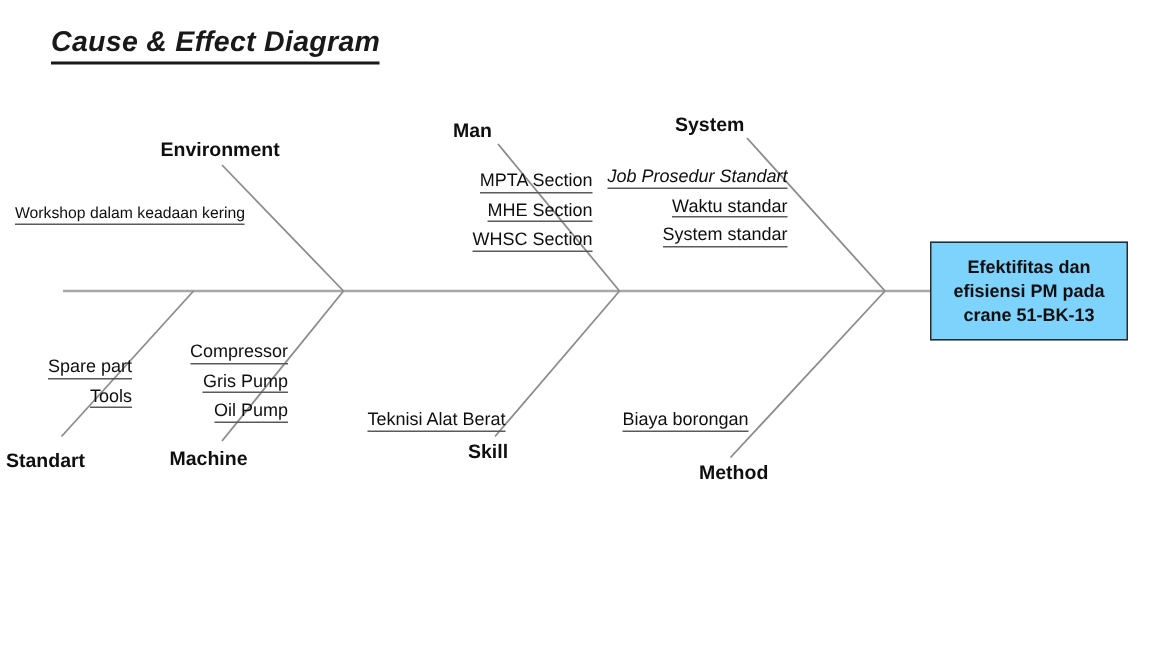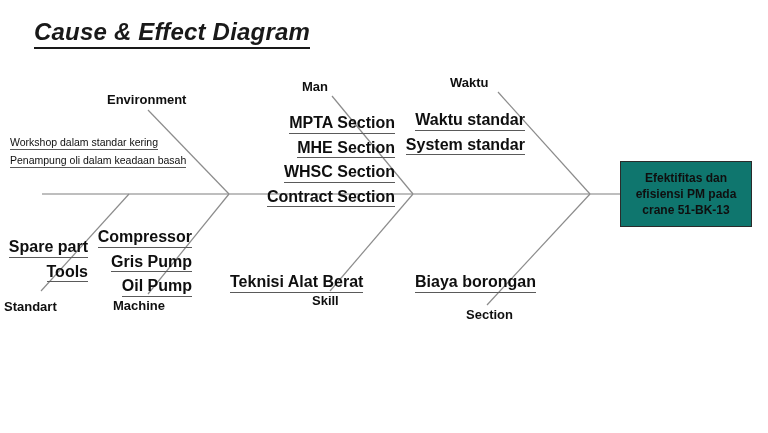--- a/index.html
+++ b/index.html
@@ -18,21 +18,21 @@
     position: absolute;
     top: 0; left: 0;
     width: 768px;
     height: 433px;
   }
   .diagram-title {
     position: absolute;
     left: 34px;
     top: 18px;
     font-family: "Liberation Sans", sans-serif;
-    font-size: 24px;
+    font-size: 19px;
     font-weight: bold;
     font-style: italic;
     color: #191919;
     letter-spacing: 0.2px;
     border-bottom: 2px solid #191919;
     padding-bottom: 1px;
     line-height: 1.15;
     white-space: nowrap;
   }
   
@@ -42,22 +42,22 @@
     font-size: 13px;
     font-weight: bold;
     color: #0f0f0f;
     white-space: nowrap;
     text-align: center;
   }
   
   .cause-label {
     position: absolute;
     font-family: "Liberation Sans", sans-serif;
-    font-size: 16px;
-    font-weight: bold;
+    font-size: 12px;
+    font-weight: normal;
     color: #0f0f0f;
     white-space: nowrap;
     border-bottom: 1.5px solid #5a5a5a;
     padding-bottom: 0px;
     line-height: 1.22;
   }
   .cause-label.small {
     font-size: 10.5px;
     font-weight: normal;
     border-bottom: 1px solid #5a5a5a;
@@ -82,21 +82,21 @@
     margin-left: 0;
   }
   
   .effect-box {
     position: absolute;
     left: 620px;
     top: 161px;
     width: 132px;
     height: 66px;
     border: 1.6px solid #2b2b2b;
-    background: #0f766e;
+    background: #7dd3fc;
     box-sizing: border-box;
     display: flex;
     align-items: center;
     justify-content: center;
     text-align: center;
     font-family: "Liberation Sans", sans-serif;
     font-size: 12px;
     font-weight: bold;
     color: #0f0f0f;
     line-height: 1.35;
@@ -119,59 +119,58 @@
   <line x1="330" y1="291" x2="413" y2="194" stroke="#8c8c8c" stroke-width="1.2"></line>
   <line x1="487" y1="305" x2="590" y2="194" stroke="#8c8c8c" stroke-width="1.2"></line>
 </svg>
 
 <div class="diagram-title">Cause &amp; Effect Diagram</div>
 
 <div class="cat-label" style="left:107px; top:92px;">Environment</div>
 
 <div class="cat-label" style="left:302px; top:79px;">Man</div>
 
-<div class="cat-label" style="left:450px; top:75px;">Waktu</div>
+<div class="cat-label" style="left:450px; top:75px;">System</div>
 
 <div class="cat-label" style="left:4px; top:299px;">Standart</div>
 
 <div class="cat-label" style="left:113px; top:298px;">Machine</div>
 
 <div class="cat-label" style="left:312px; top:293px;">Skill</div>
 
-<div class="cat-label" style="left:466px; top:307px;">Section</div>
+<div class="cat-label" style="left:466px; top:307px;">Method</div>
 
 <div class="cause-group align-left" style="left:10px; top:136px; width:190px;">
-  <div class="cause-label small">Workshop dalam standar kering</div>
-  <div class="cause-label small">Penampung oli dalam keadaan basah</div>
+  <div class="cause-label small">Workshop dalam keadaan kering</div>
 </div>
 
 <div class="cause-group align-right" style="left:238px; top:113px; width:157px;">
   <div class="cause-label">MPTA Section</div>
   <div class="cause-label">MHE Section</div>
   <div class="cause-label">WHSC Section</div>
-  <div class="cause-label">Contract Section</div>
 </div>
 
 <div class="cause-group align-right" style="left:366px; top:110px; width:159px;">
+  <div class="cause-label italic">Job Prosedur Standart</div>
   <div class="cause-label">Waktu standar</div>
   <div class="cause-label">System standar</div>
 </div>
 
 <div class="cause-group align-right" style="left:2px; top:237px; width:86px;">
   <div class="cause-label">Spare part</div>
   <div class="cause-label">Tools</div>
 </div>
 
 <div class="cause-group align-right" style="left:96px; top:227px; width:96px;text-align:center;">
   <div class="cause-label">Compressor</div>
   <div class="cause-label">Gris Pump</div>
   <div class="cause-label">Oil Pump</div>
 </div>
 
-<div class="cause-group align-left" style="left:230px; top:272px; width:120px;">
+<div class="cause-group align-left" style="left:245px; top:272px; width:120px;">
   <div class="cause-label">Teknisi Alat Berat</div>
 </div>
 
 <div class="cause-group align-left" style="left:415px; top:272px; width:96px;">
   <div class="cause-label">Biaya borongan</div>
 </div>
 
 <div class="effect-box">Efektifitas dan efisiensi PM pada crane 51-BK-13</div>
 
 </body></html>

